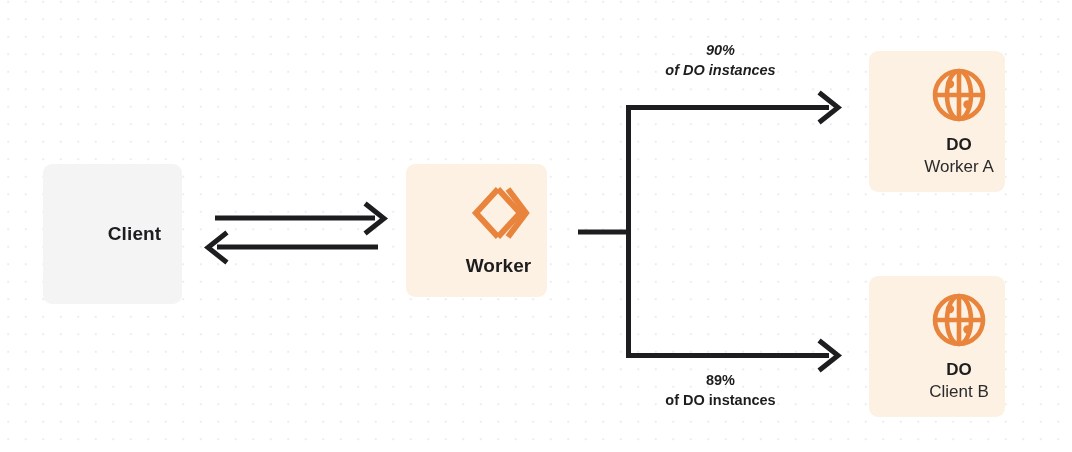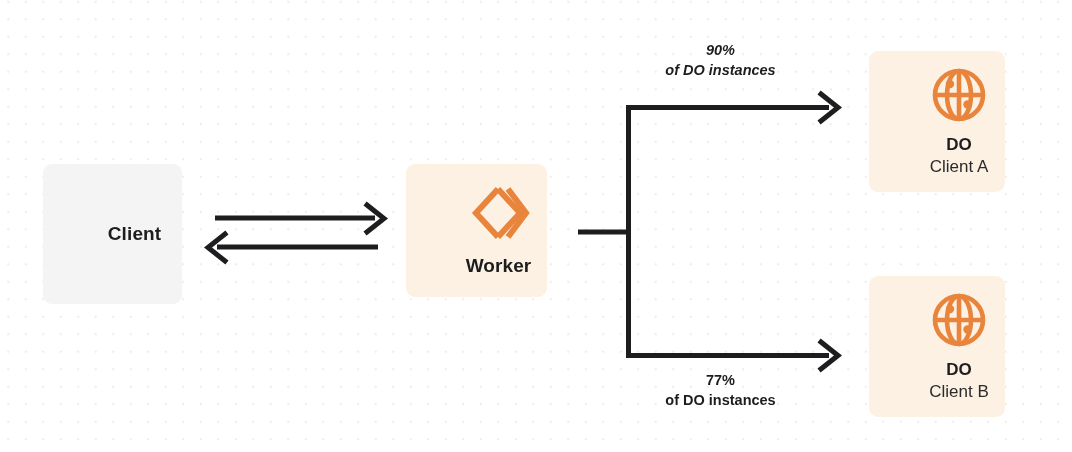--- a/index.html
+++ b/index.html
@@ -165,21 +165,21 @@
       <polyline points="821,342 838,355.5 821,369" fill="none" stroke="#1d1d1f" stroke-width="5" stroke-linecap="square" stroke-linejoin="miter"></polyline>
     </g>
   </svg>
 
   <div class="edge-label label-top">
     <div>90%</div>
     <div>of DO instances</div>
   </div>
 
   <div class="edge-label label-bottom">
-    <div>77%</div>
+    <div>89%</div>
     <div>of DO instances</div>
   </div>
 
   <div class="node node-worker">
     <span class="node-icon worker-icon-wrap">
       <svg width="62" height="58" viewBox="0 0 62 58" aria-hidden="true">
 
         <polyline points="30,5 8,29 30,53" fill="none" stroke="#e8843c" stroke-width="6" stroke-linecap="butt" stroke-linejoin="miter"></polyline>
 
         <polyline points="30,5 52,29 30,53" fill="none" stroke="#e8843c" stroke-width="6" stroke-linecap="butt" stroke-linejoin="miter"></polyline>
@@ -199,21 +199,21 @@
       <svg width="58" height="58" viewBox="0 0 58 58" aria-hidden="true">
         <circle cx="29" cy="29" r="24" fill="none" stroke="#e8843c" stroke-width="4.6"></circle>
         <line x1="29" y1="5" x2="29" y2="53" stroke="#e8843c" stroke-width="4.6"></line>
         <line x1="5" y1="29" x2="53" y2="29" stroke="#e8843c" stroke-width="4.6"></line>
         <ellipse cx="29" cy="29" rx="12" ry="24" fill="none" stroke="#e8843c" stroke-width="4.6"></ellipse>
         <circle cx="20" cy="18" r="4.2" fill="#e8843c"></circle>
         <circle cx="37.5" cy="38.5" r="4.2" fill="#e8843c"></circle>
       </svg>
     </span>
     <div class="node-title-sm">DO</div>
-    <div class="node-subtitle">Client A</div>
+    <div class="node-subtitle">Worker A</div>
   </div>
 
   <div class="node node-do-b">
     <span class="node-icon do-icon-wrap">
       <svg width="58" height="58" viewBox="0 0 58 58" aria-hidden="true">
         <circle cx="29" cy="29" r="24" fill="none" stroke="#e8843c" stroke-width="4.6"></circle>
         <line x1="29" y1="5" x2="29" y2="53" stroke="#e8843c" stroke-width="4.6"></line>
         <line x1="5" y1="29" x2="53" y2="29" stroke="#e8843c" stroke-width="4.6"></line>
         <ellipse cx="29" cy="29" rx="12" ry="24" fill="none" stroke="#e8843c" stroke-width="4.6"></ellipse>
         <circle cx="20" cy="18" r="4.2" fill="#e8843c"></circle>

